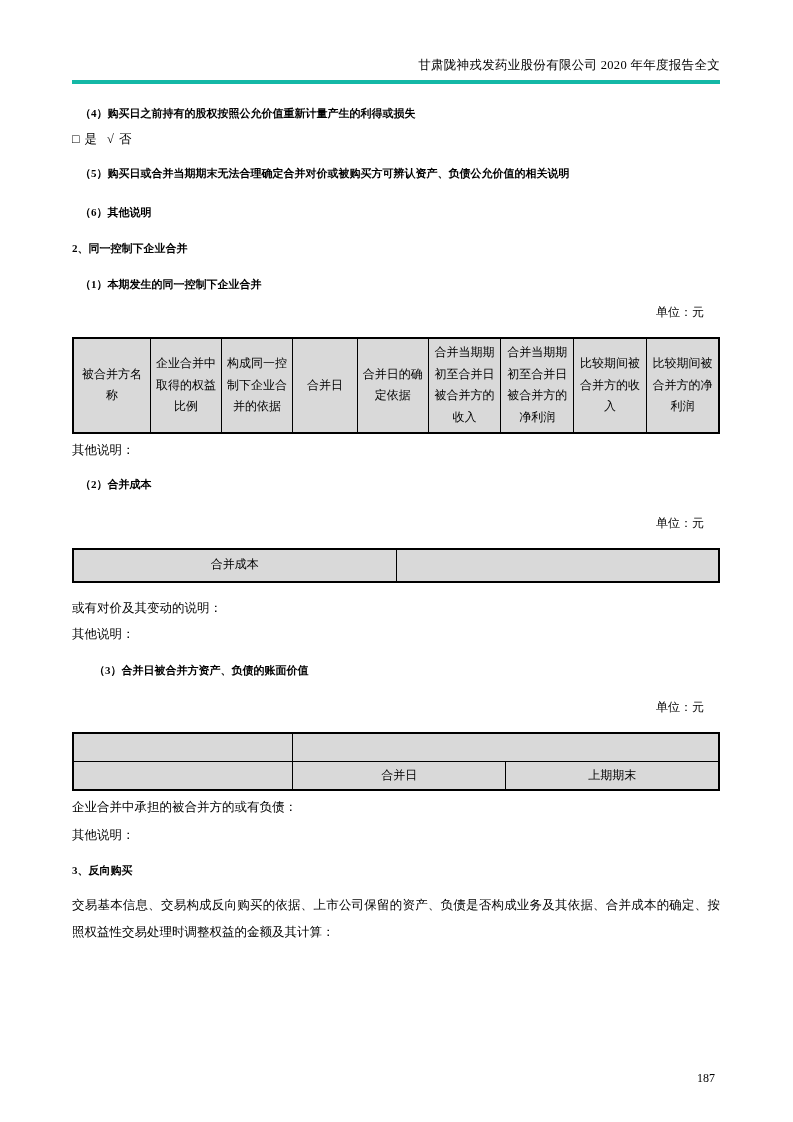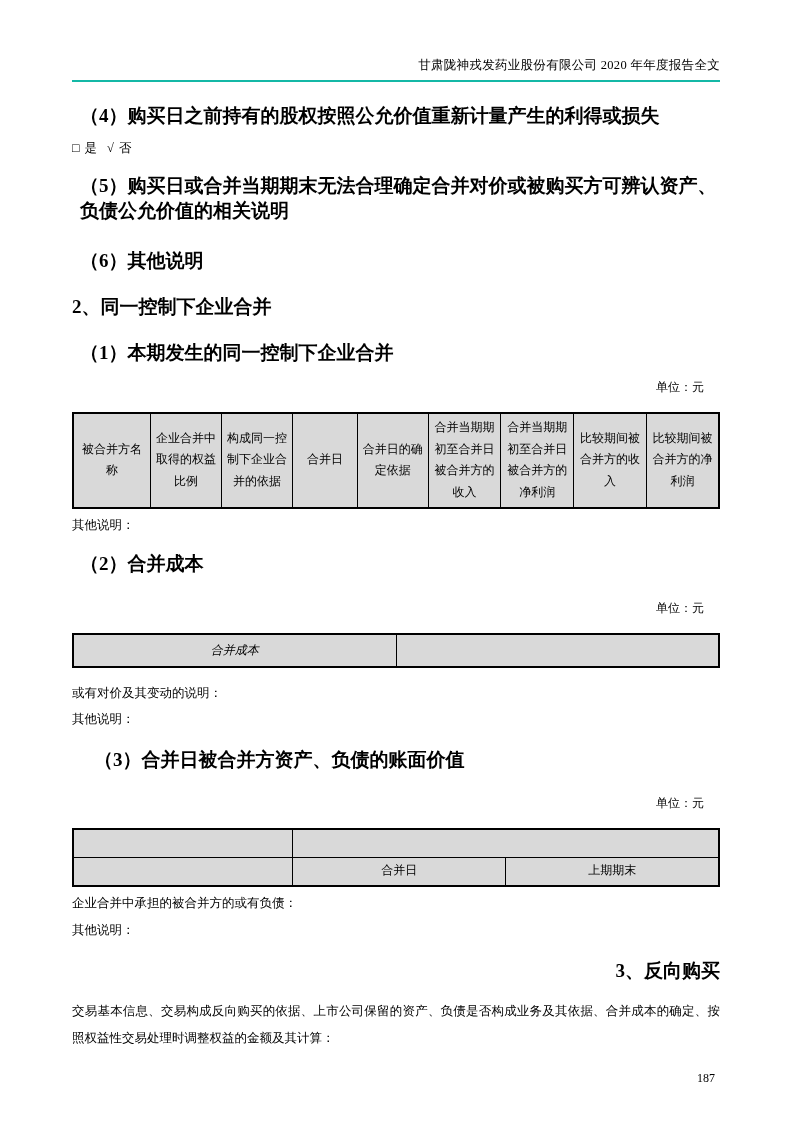--- a/index.html
+++ b/index.html
@@ -6,23 +6,23 @@
   body{
     width:793px;height:1122px;
     background:#ffffff;color:#000;
     font-family:"Liberation Serif","DejaVu Serif",serif;
     position:relative;overflow:hidden;
   }
   .content{position:absolute;left:72px;top:0;width:648px;}
   .doc-header{
     padding-top:57px;text-align:right;
     font-size:12.5px;letter-spacing:.3px;
-    padding-bottom:6px;border-bottom:2px solid #14b8a6;
+    padding-bottom:6px;border-bottom:4px solid #14b8a6;
   }
-  .hd{font-size:19px;font-weight:bold;margin:0;line-height:1.3;}
+  .hd{font-size:11px;font-weight:bold;margin:0;line-height:1.3;}
   .ind{padding-left:8px;}
   .body-text{font-size:12.5px;margin:0;line-height:1.4;}
   .note{font-size:12.5px;margin:0;line-height:1.4;}
   .unit{font-size:12px;text-align:right;margin:16px;}
   .s4h{margin-top:22px;}
   .q{margin-top:29px;}
   .ans{margin-top:11px;}
   .ans .glyph{display:inline-block;}
   .ans .lbl{margin-left:5px;margin-right:10px;}
   .s5h{margin-top:17px;}
@@ -38,30 +38,30 @@
     border:1px solid #000;text-align:center;vertical-align:middle;
     font-size:12px;padding:2px 4px;line-height:1.8;
     overflow:hidden;
   }
   .tbl1{margin-top:8px;}
   .tbl1 td{height:89px;}
   .note1{margin-top:8px;}
   .h22{margin-top:18px;}
   .unit2{margin-top:23px;}
   .tbl2{margin-top:3px;}
-  .tbl2 td{height:27px;font-style:italic;}
+  .tbl2 td{height:27px;}
   .cont{margin-top:17px;}
   .note2{margin-top:9px;}
   .h23{margin-top:19px;margin-left:14px;}
   .unit3{margin-top:22px;}
   .tbl3{margin-top:3px;}
   .tbl3 td{height:23px;}
   .liab{margin-top:8px;}
   .note3{margin-top:10px;}
-  .h3a{margin-top:19px;text-align:right;}
+  .h3a{margin-top:19px;}
   .para{margin-top:15px;line-height:2.15;text-align:justify;}
   .pagenum{position:absolute;top:1071px;right:78px;font-size:12px;}
 </style>
 </head>
 <body>
 
 <div class="content">
 
   <div class="doc-header">
     <span>甘肃陇神戎发药业股份有限公司 2020 年年度报告全文</span>

